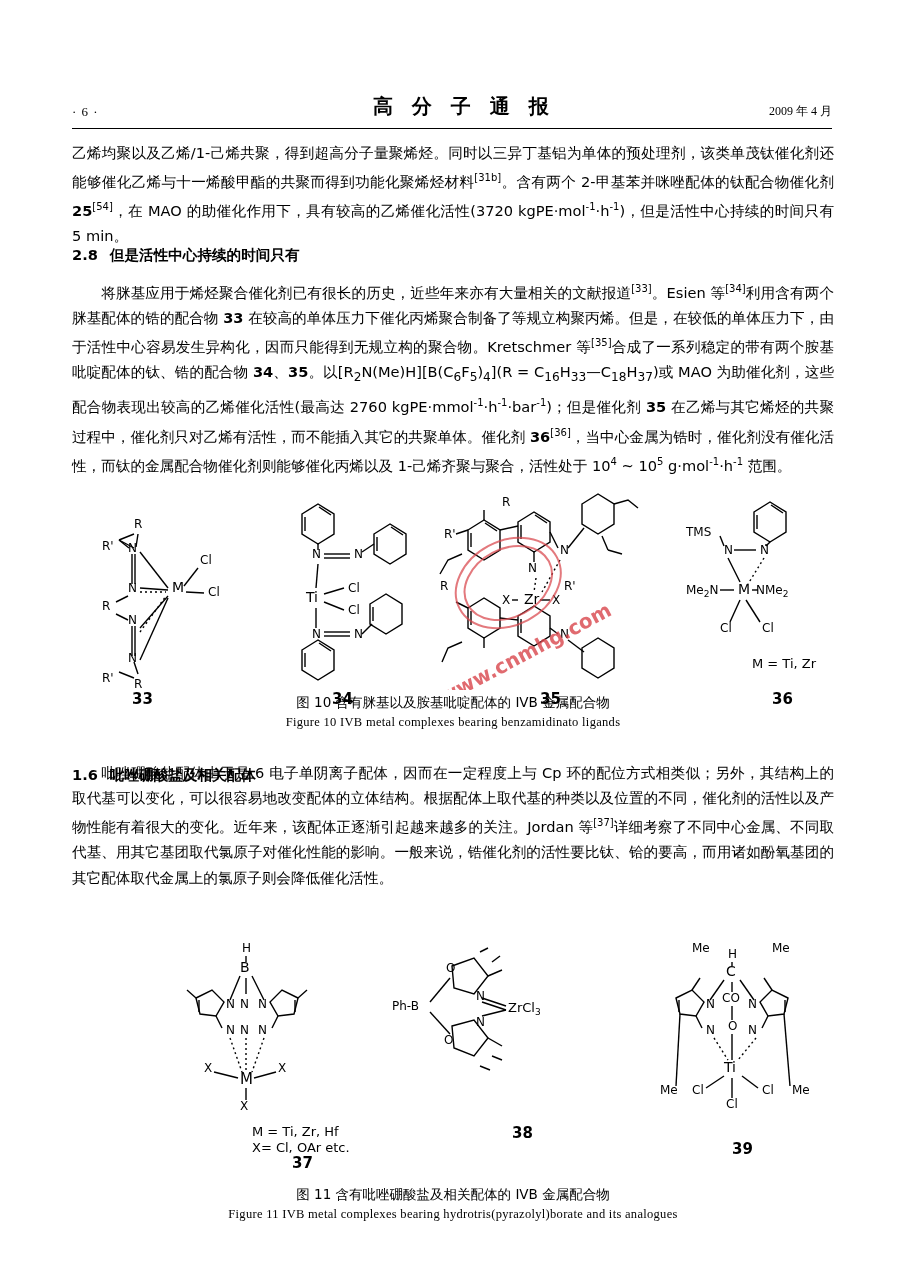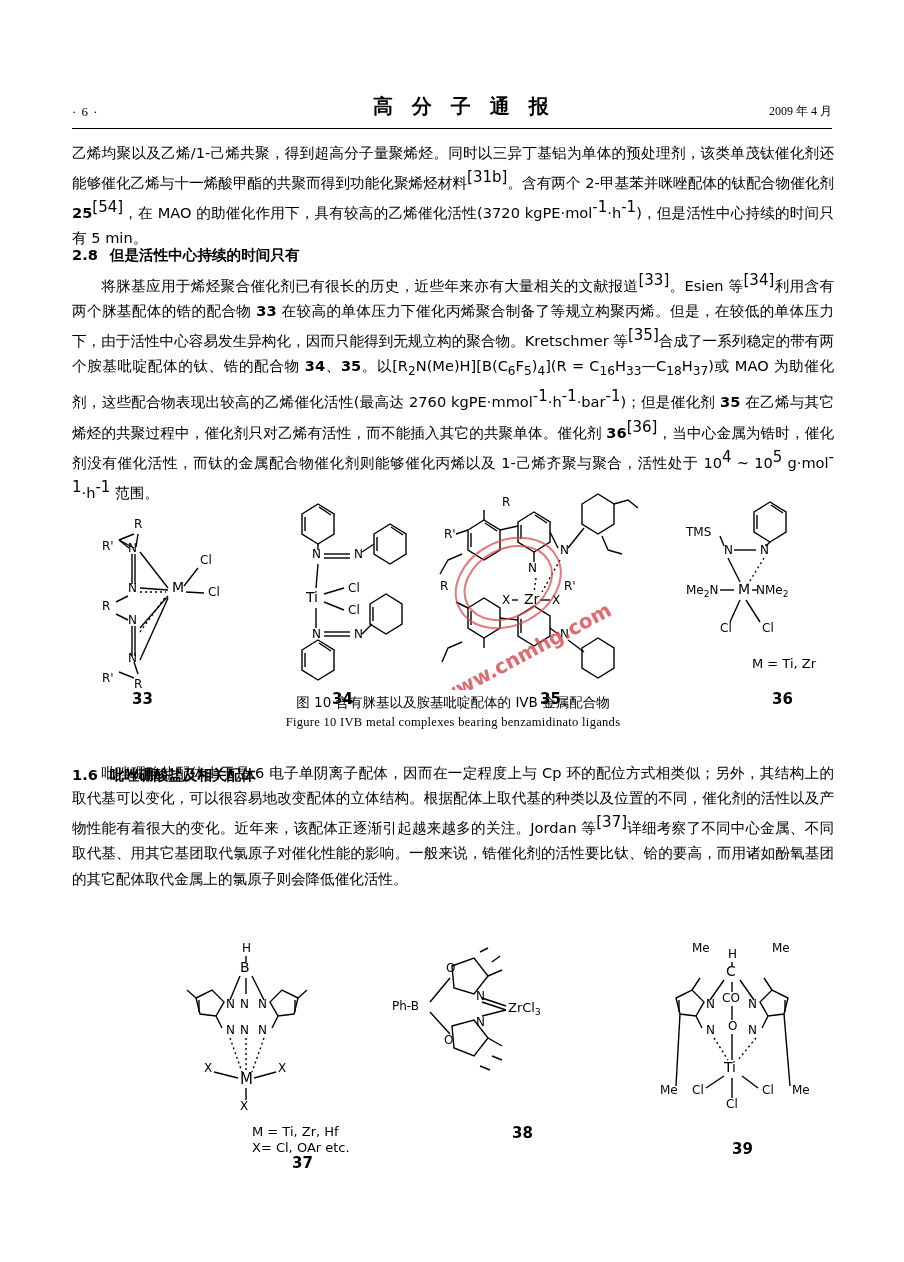--- a/index.html
+++ b/index.html
@@ -62,32 +62,32 @@
     left: 72px;
     width: 762px;
     font-size: 14.6px;
     line-height: 25.2px;
     text-align: justify;
     text-justify: inter-ideograph;
     font-family: "DejaVu Sans", "Liberation Sans", sans-serif;
   }
   .col p { margin: 0; }
   .indent { text-indent: 2em; }
-  sup { font-size: 15px; vertical-align: super; }
+  sup { font-size: 10px; vertical-align: super; }
   .sec-head {
     font-weight: bold;
     font-family: "DejaVu Sans", sans-serif;
     font-size: 14.6px;
   }
   .sec-head .num { margin-right: 12px; }
   .b { font-weight: bold; }
 
   #para1 { top: 140px; }
   #sec15 { top: 242px; }
-  #para2 { top: 268px; }
+  #para2 { top: 276px; }
   #sec16 { top: 762px; }
   #para3 { top: 760px; }
 
   
   .figwrap {
     position: absolute;
     left: 72px;
     width: 762px;
   }
   #fig10 { top: 492px; height: 240px; }
@@ -441,14 +441,18 @@
           <text x="8" y="156" stroke="none" fill="#000">Me</text>
           <text x="140" y="156" stroke="none" fill="#000">Me</text>
           <path d="M28 76 L24 148"></path>
           <path d="M132 76 L138 148"></path>
         </g>
         <text x="660" y="216" stroke="none" fill="#000" font-size="15" font-weight="bold">39</text>
       </g>
     </svg>
   </div>
 
+  <div class="fig-caption" id="cap11">
+    <span class="cn">图 11   含有吡唑硼酸盐及相关配体的 IVB 金属配合物</span>
+    <span class="en">Figure 11   IVB metal complexes bearing hydrotris(pyrazolyl)borate and its analogues</span>
+  </div>
 
 </div>
 
 </body></html>

